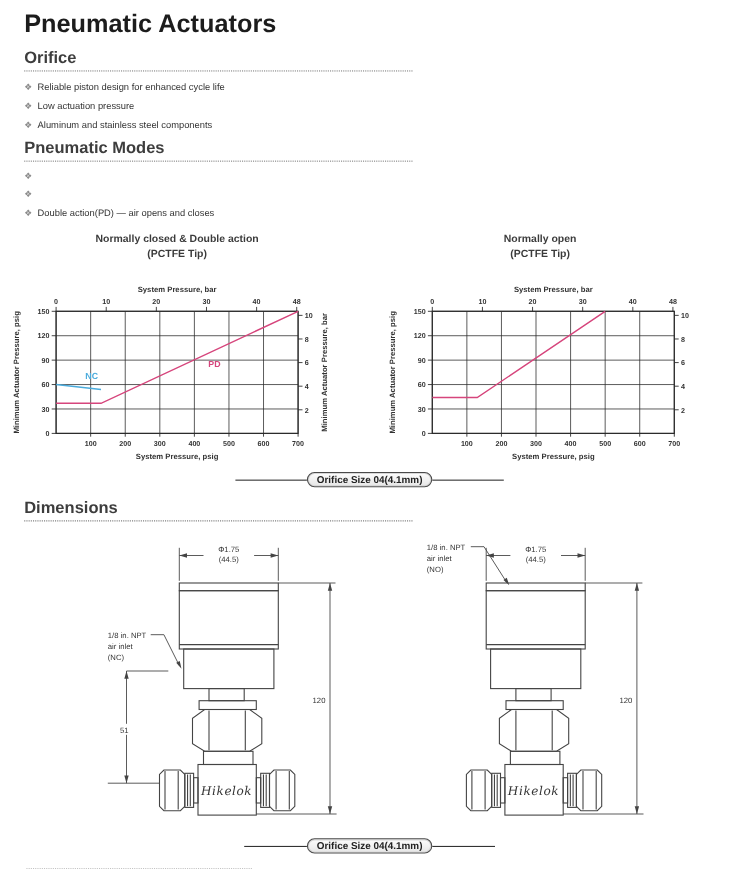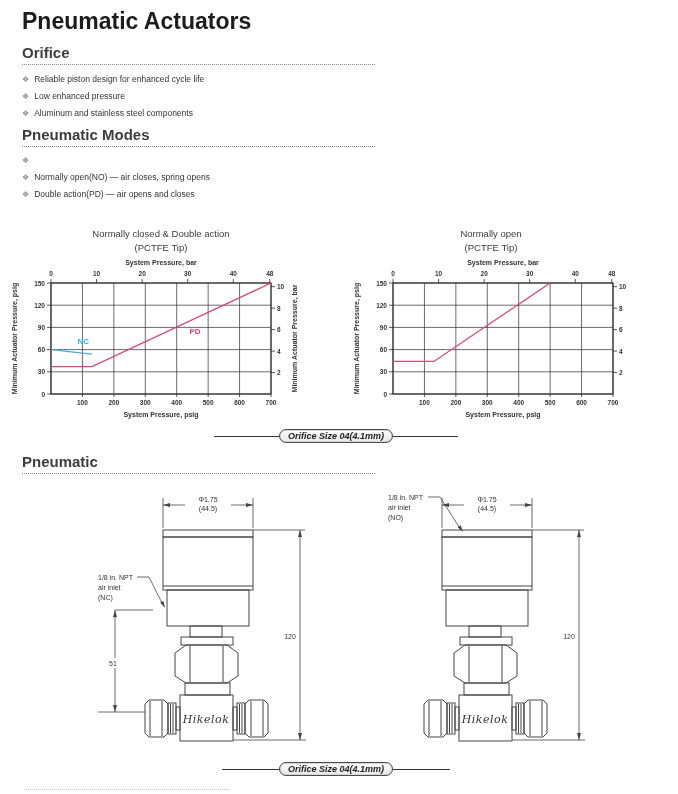--- a/index.html
+++ b/index.html
@@ -5,33 +5,33 @@
   html,body{margin:0;padding:0;background:#fff;}
   #page{position:relative;width:631px;height:794px;background:#fff;overflow:hidden;
         font-family:"Liberation Sans",sans-serif;color:#333;}
   .abs{position:absolute;}
   h1.title{margin:0;font-size:23px;font-weight:bold;color:#1c1c1c;letter-spacing:0px;}
   .sec-head{font-size:15px;font-weight:bold;color:#3d3d3d;padding-bottom:3px;
             border-bottom:1px dotted #808080;width:353px;}
   .bullet-list{margin-top:6px;}
   .bullet-item{display:flex;align-items:baseline;line-height:16px;font-size:8.5px;color:#333;}
   .glyph{color:#8a8a8a;font-size:8px;margin-right:5px;}
-  .chart-title{position:absolute;width:308px;text-align:center;font-size:9.5px;font-weight:normal;color:#3b3b3b;line-height:14px;margin-top:16px;}
+  .chart-title{position:absolute;width:308px;text-align:center;font-size:9.5px;font-weight:bold;color:#3b3b3b;line-height:14px;}
   svg text{font-family:"Liberation Sans",sans-serif;}
   .grid{stroke:#2b2b2b;stroke-width:0.7;}
   .frame{fill:none;stroke:#2b2b2b;stroke-width:1.1;}
   .tick{stroke:#2b2b2b;stroke-width:0.8;}
   .tlab{font-size:6.5px;fill:#333;font-weight:bold;}
   .alab{font-size:7px;fill:#333;font-weight:bold;}
   .slab{font-size:8px;font-weight:bold;}
   .orifice-row{position:absolute;display:flex;align-items:center;}
   .oline{flex:1;height:0;border-top:1px solid #333;}
   .obadge{border:1px solid #4a4a4a;border-radius:8px;background:linear-gradient(#fdfdfd,#e6e6e6);
           font-size:9px;font-weight:bold;color:#222;padding:1px 8px;white-space:nowrap;
-          box-shadow:0 0 0 1px #d8d8d8 inset;font-style:italic;}
+          box-shadow:0 0 0 1px #d8d8d8 inset;}
   .dl{stroke:#444;stroke-width:1;fill:none;}
   .dim{stroke:#444;stroke-width:0.8;fill:none;}
   .ah{fill:#444;stroke:none;}
   .dlab{font-size:7px;fill:#333;}
   .wbg{fill:#fff;}
   .logo{font-size:11px;font-style:italic;font-family:"DejaVu Serif",serif;fill:#333;letter-spacing:0.5px;}
   .frag-dots{border-bottom:1px dotted #a9a9a9;opacity:0.7;}
 </style>
 </head>
 <body>
@@ -42,38 +42,37 @@
 
   <div class="abs" style="left:22px;top:44px;">
     <div class="sec-head">Orifice</div>
     <div class="bullet-list">
         <div class="bullet-item">
           <span class="glyph">❖</span>
           <span>Reliable piston design for enhanced cycle life</span>
         </div>
         <div class="bullet-item">
           <span class="glyph">❖</span>
-          <span>Low enhanced pressure</span>
+          <span>Low actuation pressure</span>
         </div>
         <div class="bullet-item">
           <span class="glyph">❖</span>
           <span>Aluminum and stainless steel components</span>
         </div>
       </div>
   </div>
 
   <div class="abs" style="left:22px;top:126px;">
     <div class="sec-head">Pneumatic Modes</div>
     <div class="bullet-list">
         <div class="bullet-item">
           <span class="glyph">❖</span>
         </div>
         <div class="bullet-item">
           <span class="glyph">❖</span>
-          <span>Normally open(NO) — air closes, spring opens</span>
         </div>
         <div class="bullet-item">
           <span class="glyph">❖</span>
           <span>Double action(PD) — air opens and closes</span>
         </div>
       </div>
   </div>
 
   <div class="chart-title" style="left:7px;top:211px;">
     <div>Normally closed &amp; Double action</div>
@@ -228,21 +227,21 @@
       <polyline points="44,108.44 84.85714285714286,108.44 201.14285714285714,30" fill="none" stroke="#d6457c" stroke-width="1.3"></polyline>
     </svg>
 
   <div class="orifice-row" style="left:214px;top:429px;width:244px;">
     <span class="oline"></span>
     <span class="obadge">Orifice Size 04(4.1mm)</span>
     <span class="oline"></span>
   </div>
 
   <div class="abs" style="left:22px;top:453px;">
-    <div class="sec-head">Pneumatic</div>
+    <div class="sec-head">Dimensions</div>
   </div>
 
   <svg class="abs" style="left:93px;top:489px;" width="215" height="272">
     <defs>
       <g id="valve-geom" class="dl">
         <rect x="70" y="41" width="90" height="7"></rect>
         <rect x="70" y="48" width="90" height="53"></rect>
         <line x1="70" y1="97" x2="160" y2="97"></line>
         <rect x="74" y="101" width="82" height="36"></rect>
         <rect x="97" y="137" width="32" height="11"></rect>

